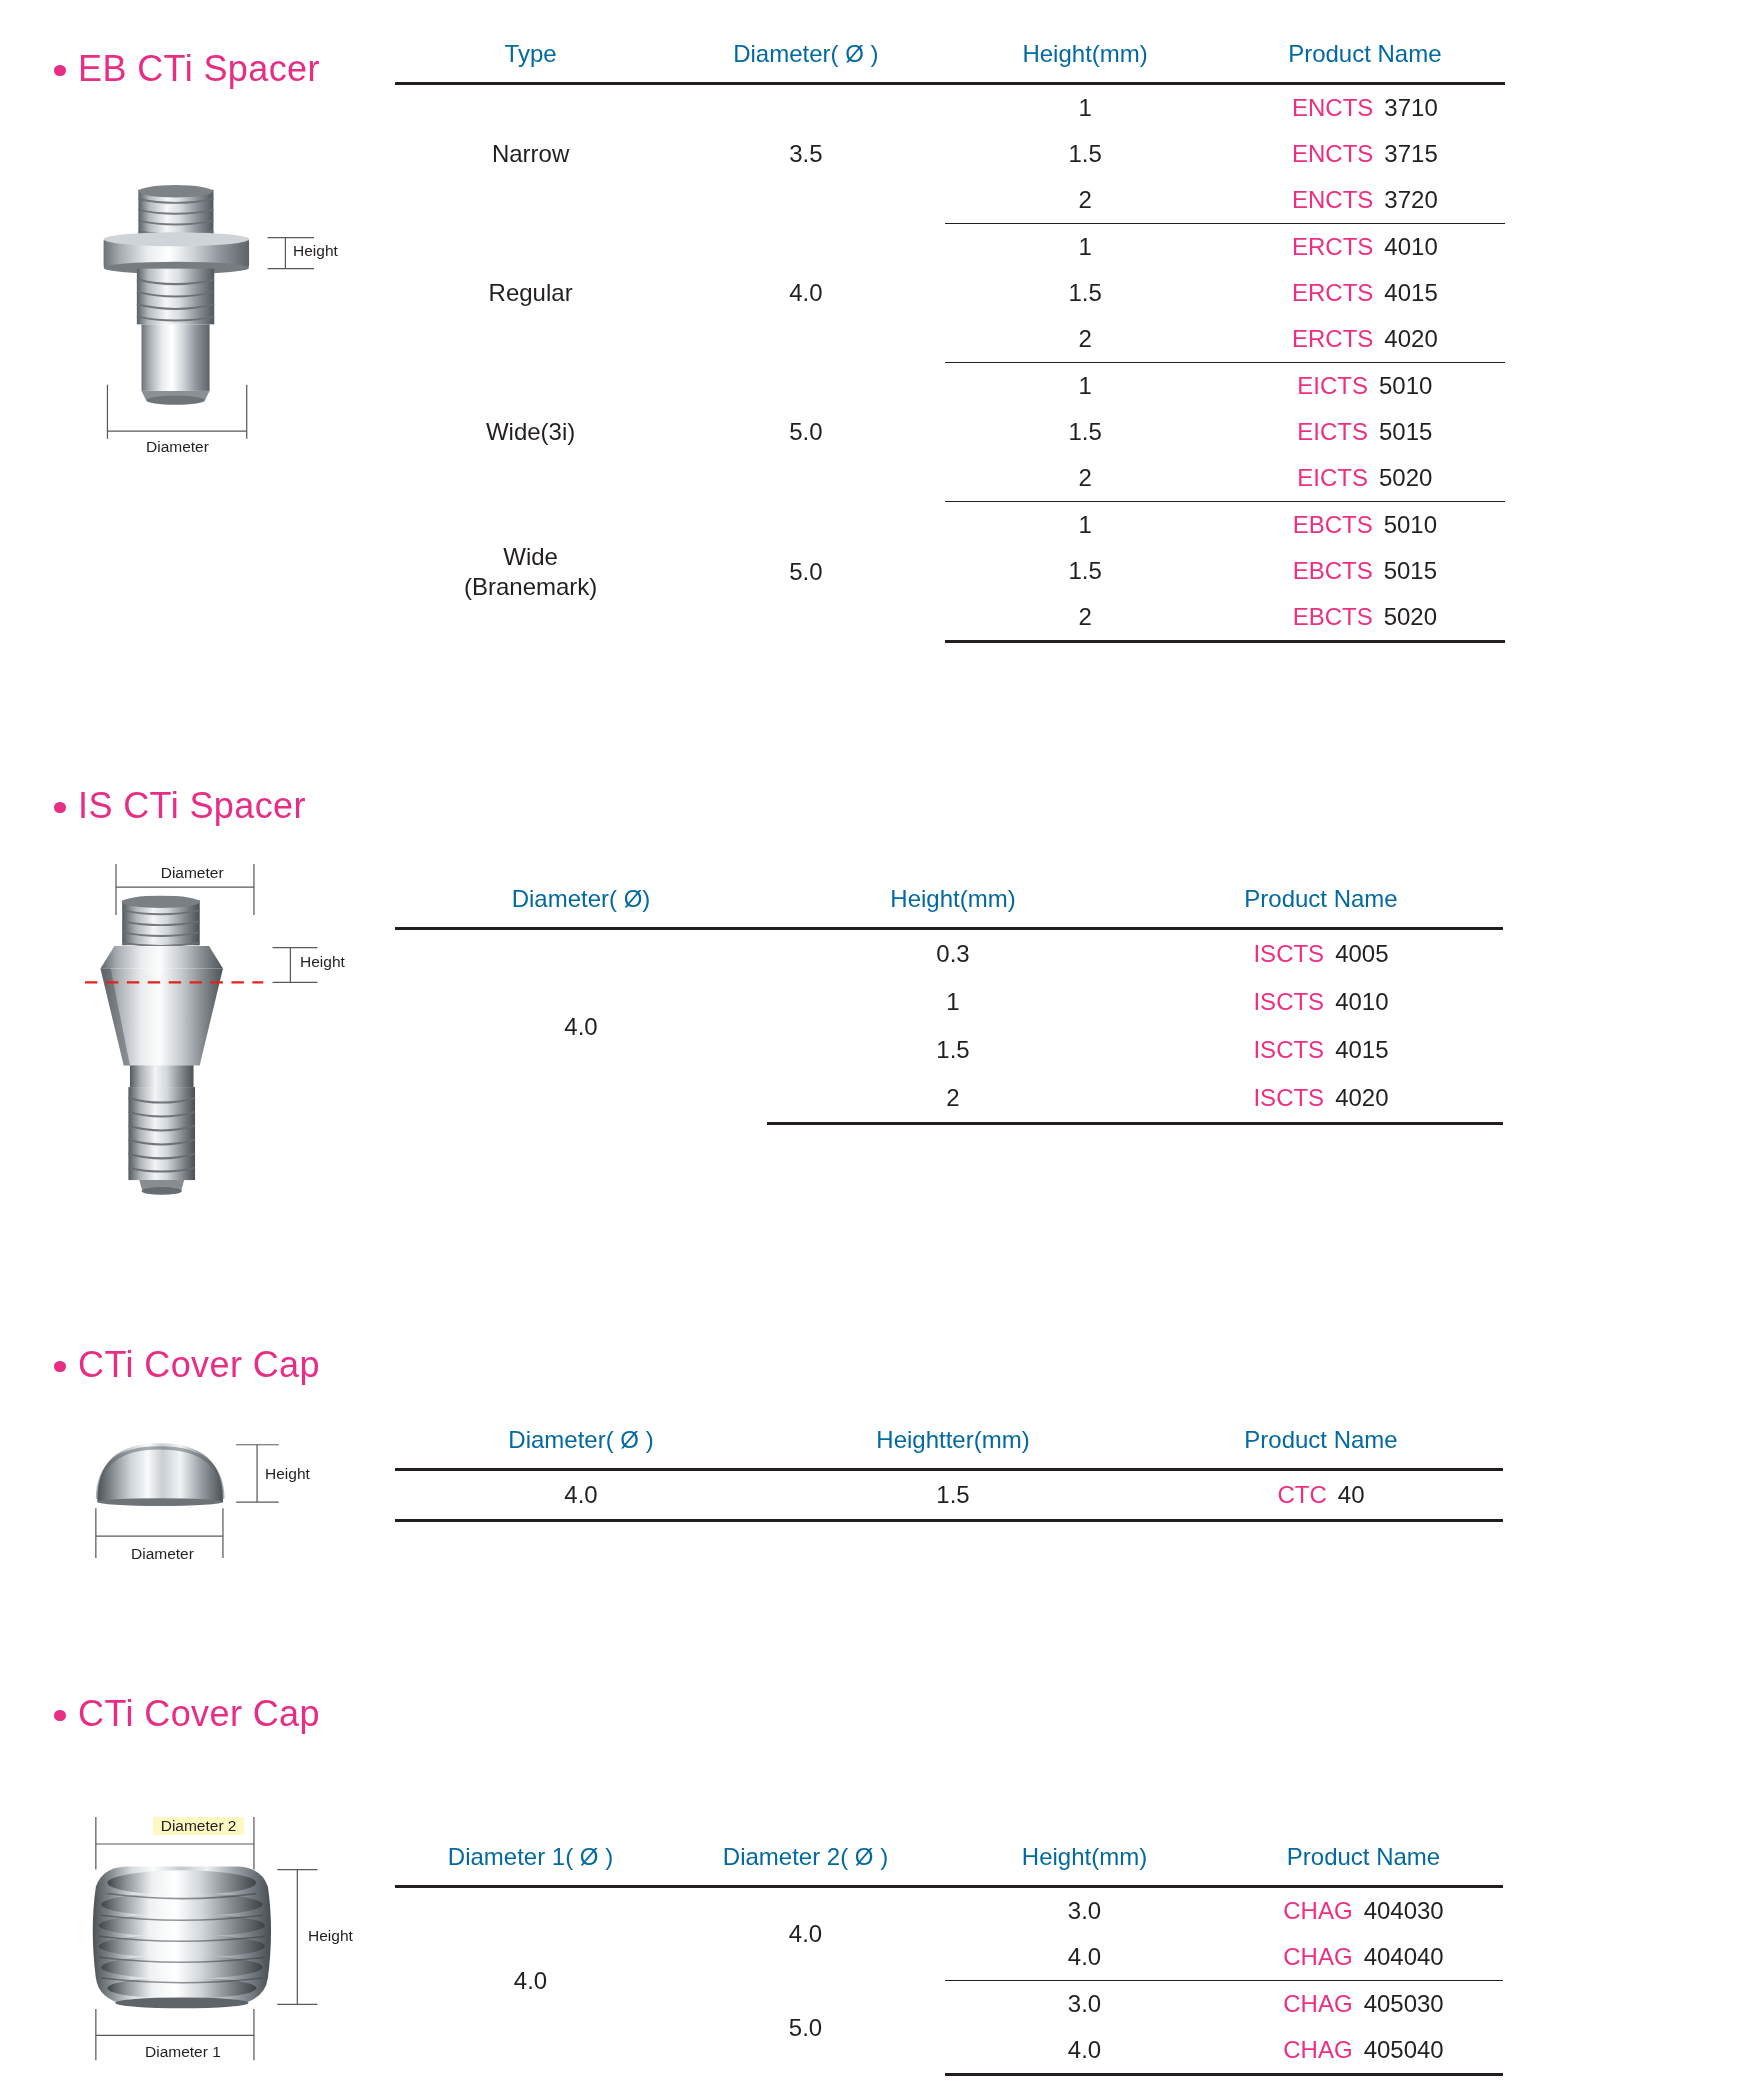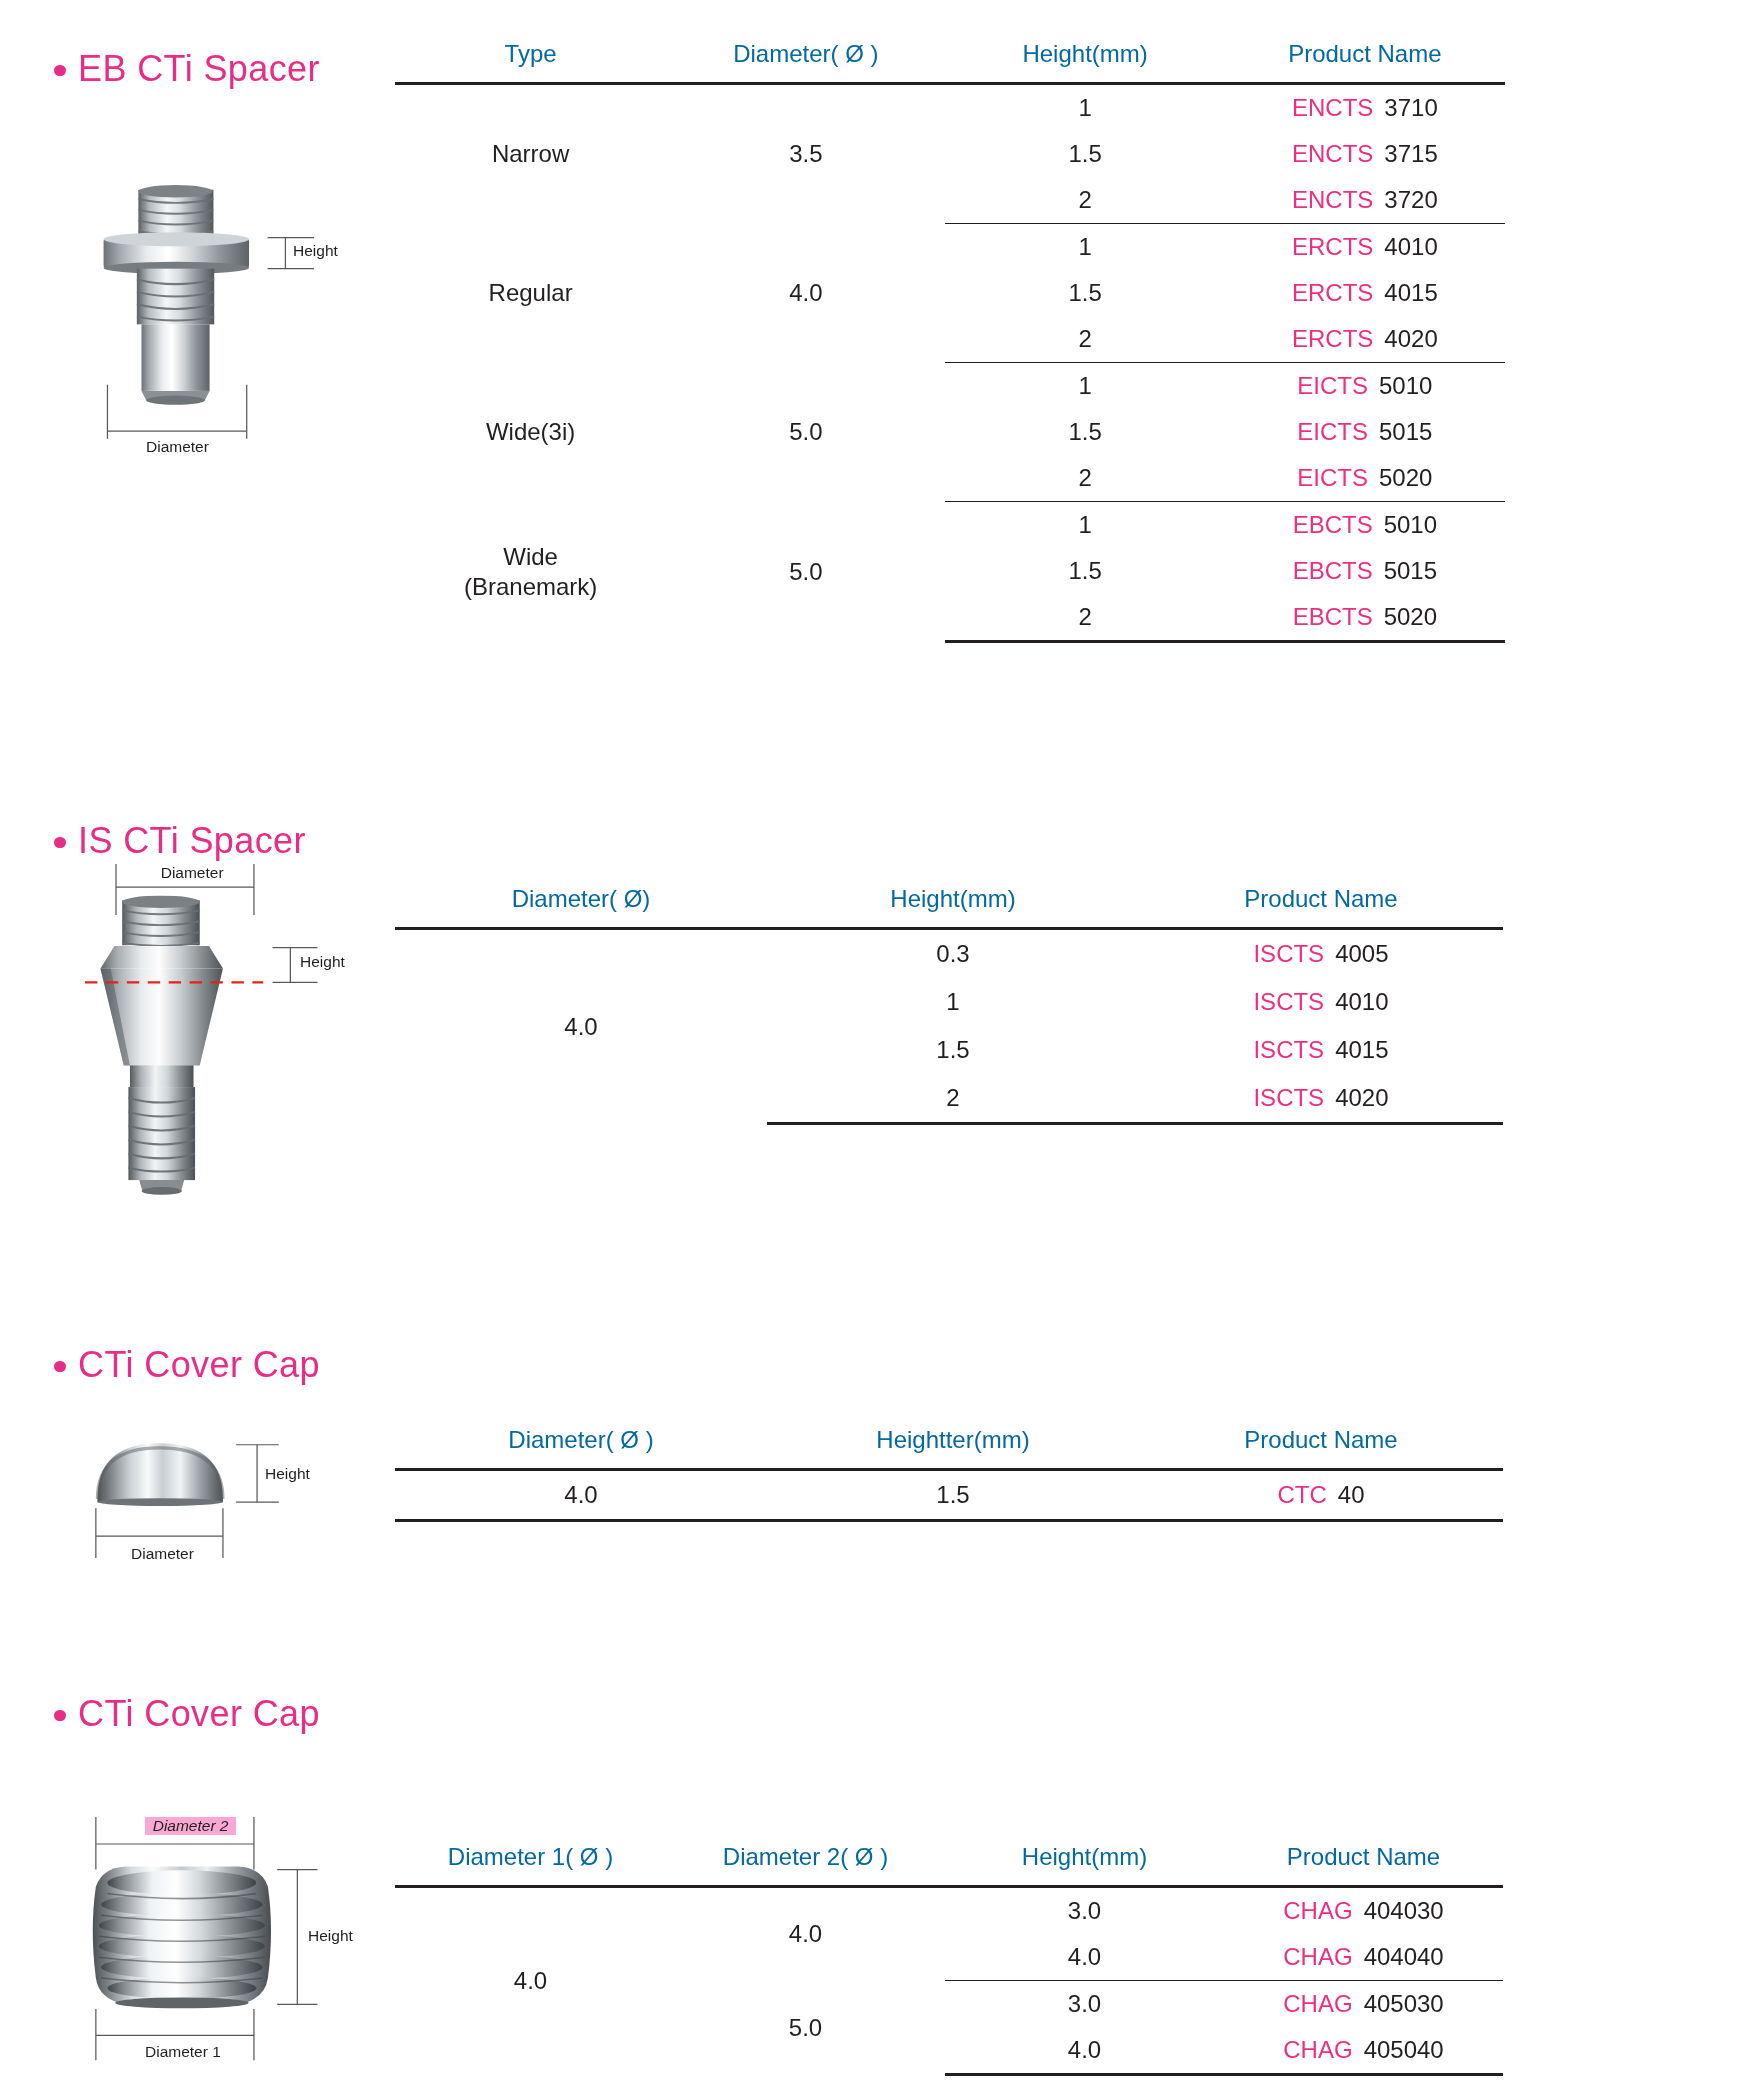--- a/index.html
+++ b/index.html
@@ -259,21 +259,21 @@
         <td class="pname">
           <span class="pcode">EBCTS</span><span class="pnum">5020</span>
         </td>
       </tr>
     </tbody>
   </table>
 </div>
 
 <div class="section">
 
-  <div class="sec-head" style="left:54px; top:820px;">
+  <div class="sec-head" style="left:54px; top:785px;">
     <span class="bullet"></span>
     <span>IS CTi Spacer</span>
   </div>
 
   <div class="fig" style="left:85px; top:856px; width:310px; height:380px;">
     <svg width="310" height="380" viewBox="0 0 400 490" class="metal">
       <defs>
         <linearGradient id="h1" x1="0" y1="0" x2="1" y2="0">
           <stop offset="0%" stop-color="#5f6469"></stop>
           <stop offset="14%" stop-color="#a9aeb3"></stop>
@@ -509,21 +509,21 @@
         <path d="M248 252 L300 252"></path>
         <path d="M274 78 L274 252"></path>
       </g>
 
       <g stroke="#58595b" stroke-width="1.6" fill="none">
         <path d="M14 258 L14 324"></path>
         <path d="M218 258 L218 324"></path>
         <path d="M14 292 L218 292"></path>
       </g>
     </svg>
-    <span class="dim-label" style="left:60px; top:7.7px; background:#f9a8d4; padding:0 7.7px;font-style:italic;">Diameter 2</span>
+    <span class="dim-label" style="left:68px; top:7.7px; background:#fef9c3; padding:0 7.7px;">Diameter 2</span>
     <span class="dim-label" style="left:223px; top:118px;">Height</span>
     <span class="dim-label" style="left:60px; top:234px;">Diameter 1</span>
   </div>
 
   <table class="spec" style="left:395px; top:1843px; width:1108px;">
     <colgroup>
       <col style="width:271px">
       <col style="width:279px">
       <col style="width:279px">
       <col style="width:279px">

